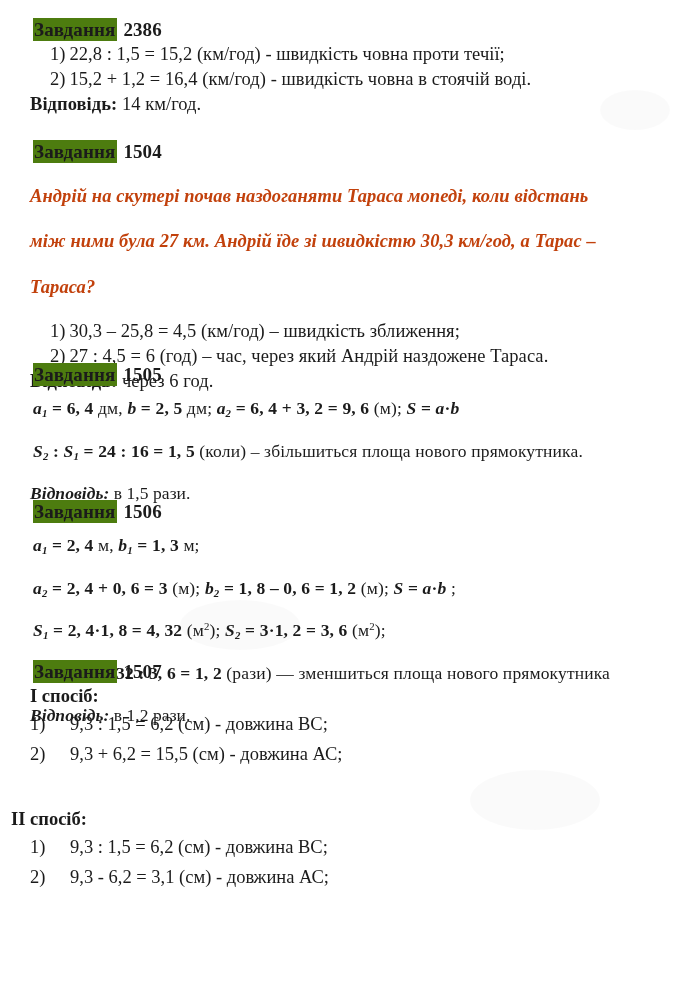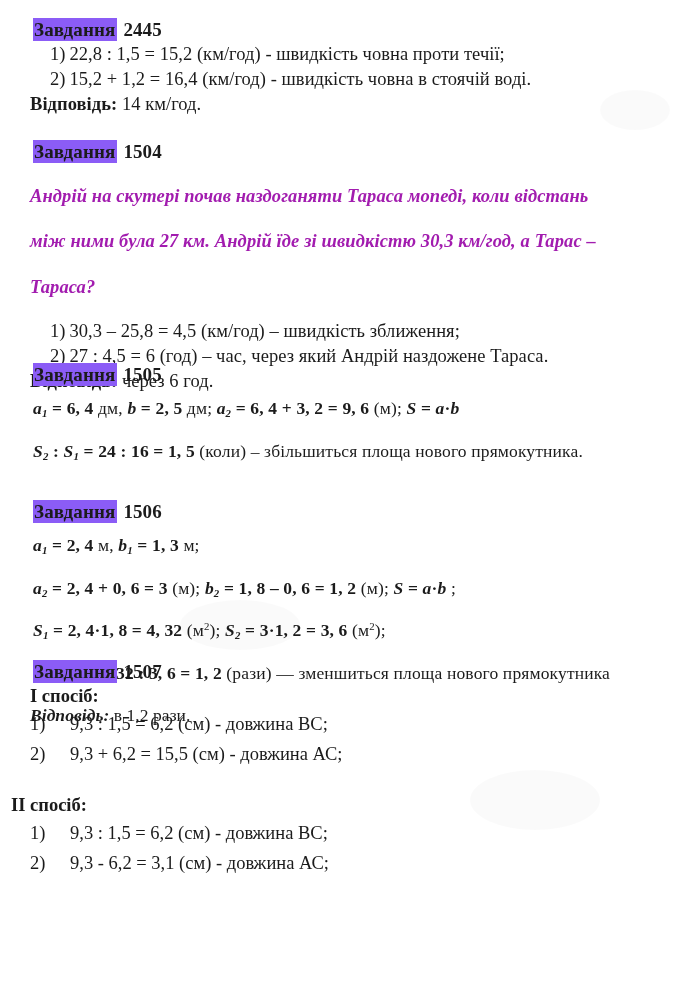--- a/index.html
+++ b/index.html
@@ -35,21 +35,21 @@
   .task-heading {
     font-size: 19px;
     font-weight: bold;
     line-height: 24px;
     margin: 0;
     padding-left: 33px;
     white-space: nowrap;
     letter-spacing: 0.1px;
   }
   .hl {
-    background: #8b5cf6;
+    background: #4d7c0f;
     padding: 1px 2px 1px 1px;
     box-decoration-break: clone;
   }
   .task-num {
     padding-left: 6px;
   }
 
   .line {
     font-size: 18.5px;
     line-height: 25px;
@@ -68,21 +68,21 @@
   
   .answer {
     padding-left: 30px;
   }
   .answer .lbl-bold { font-weight: bold; }
   .answer .lbl-ital { font-style: italic; font-weight: bold; }
 
   
   .statement {
     padding-left: 30px;
-    color: #a21caf;
+    color: #c2410c;
     font-style: italic;
     font-weight: bold;
     font-size: 18.5px;
     line-height: 27px;
     letter-spacing: 0.1px;
     white-space: nowrap;
   }
 
   
   .mline {
@@ -144,21 +144,21 @@
 <body>
 
 <div class="page">
 
   <div class="blotch" style="left:470px; top:770px; width:130px; height:60px;"></div>
   <div class="blotch" style="left:180px; top:600px; width:120px; height:50px;"></div>
   <div class="blotch" style="left:600px; top:90px; width:70px; height:40px;"></div>
 
   <section class="task" style="top:18px;">
     <p class="task-heading">
-      <span class="hl">Завдання</span><span class="task-num">2445</span>
+      <span class="hl">Завдання</span><span class="task-num">2386</span>
     </p>
     <p class="line step">
       <span class="idx">1)</span><span class="body">22,8 : 1,5 = 15,2 (км/год) - швидкість човна проти течії;</span>
     </p>
     <p class="line step">
       <span class="idx">2)</span><span class="body">15,2 + 1,2 = 16,4 (км/год) - швидкість човна в стоячій воді.</span>
     </p>
     <p class="line answer">
       <span class="lbl-bold">Відповідь:</span>
       <span>14 км/год.</span>
@@ -183,20 +183,24 @@
       <span>через 6 год.</span>
     </p>
   </section>
 
   <section class="task" style="top:363px;">
     <p class="task-heading">
       <span class="hl">Завдання</span><span class="task-num">1505</span>
     </p>
     <p class="mline"><span class="var">a</span><sub>1</sub><span class="op"> = </span><span class="num">6, 4</span><span class="txt"> дм, </span><span class="var">b</span><span class="op"> = </span><span class="num">2, 5</span><span class="txt"> дм; </span><span class="var">a</span><sub>2</sub><span class="op"> = </span><span class="num">6, 4 + 3, 2 = 9, 6</span><span class="txt">  (м);  </span><span class="var">S</span><span class="op"> = </span><span class="var">a</span><span class="op">·</span><span class="var">b</span></p>
     <p class="mline"><span class="var">S</span><sub>2</sub><span class="op"> : </span><span class="var">S</span><sub>1</sub><span class="op"> = </span><span class="num">24 : 16 = 1, 5</span><span class="txt">  (коли) – </span><span class="tail">збільшиться площа нового прямокутника.</span></p>
+    <p class="line answer" style="font-size:17.5px;">
+      <span class="lbl-ital">Відповідь:</span>
+      <span>в 1,5 рази.</span>
+    </p>
   </section>
 
   <section class="task" style="top:500px;">
     <p class="task-heading">
       <span class="hl">Завдання</span><span class="task-num">1506</span>
     </p>
     <p class="mline"><span class="var">a</span><sub>1</sub><span class="op"> = </span><span class="num">2, 4</span><span class="txt">  м, </span><span class="var">b</span><sub>1</sub><span class="op"> = </span><span class="num">1, 3</span><span class="txt">  м;</span></p>
     <p class="mline"><span class="var">a</span><sub>2</sub><span class="op"> = </span><span class="num">2, 4 + 0, 6 = 3</span><span class="txt">  (м); </span><span class="var">b</span><sub>2</sub><span class="op"> = </span><span class="num">1, 8 – 0, 6 = 1, 2</span><span class="txt">  (м);  </span><span class="var">S</span><span class="op"> = </span><span class="var">a</span><span class="op">·</span><span class="var">b</span><span class="txt"> ;</span></p>
     <p class="mline"><span class="var">S</span><sub>1</sub><span class="op"> = </span><span class="num">2, 4·1, 8 = 4, 32</span><span class="txt">  (м</span><sup>2</sup><span class="txt">);  </span><span class="var">S</span><sub>2</sub><span class="op"> = </span><span class="num">3·1, 2 = 3, 6</span><span class="txt">  (м</span><sup>2</sup><span class="txt">);</span></p>
     <p class="mline"><span class="var">S</span><sub>1</sub><span class="op"> : </span><span class="var">S</span><sub>2</sub><span class="op"> = </span><span class="num">4, 32 : 3, 6 = 1, 2</span><span class="txt">  (рази) — </span><span class="tail">зменшиться площа нового прямокутника</span></p>
@@ -212,21 +216,21 @@
     </p>
 
     <p class="method-heading">I спосіб:</p>
     <p class="mstep">
       <span class="idx">1)</span><span>9,3 : 1,5 = 6,2 (см) - довжина ВС;</span>
     </p>
     <p class="mstep">
       <span class="idx">2)</span><span>9,3 + 6,2 = 15,5 (см) - довжина АС;</span>
     </p>
 
-    <p class="method-heading" style="margin-top:24px;padding-left:11px;">II спосіб:</p>
+    <p class="method-heading" style="margin-top:38px;padding-left:11px;">II спосіб:</p>
     <p class="mstep">
       <span class="idx">1)</span><span>9,3 : 1,5 = 6,2 (см) - довжина ВС;</span>
     </p>
     <p class="mstep">
       <span class="idx">2)</span><span>9,3 - 6,2 = 3,1 (см) - довжина АС;</span>
     </p>
   </section>
 
 </div>
 

